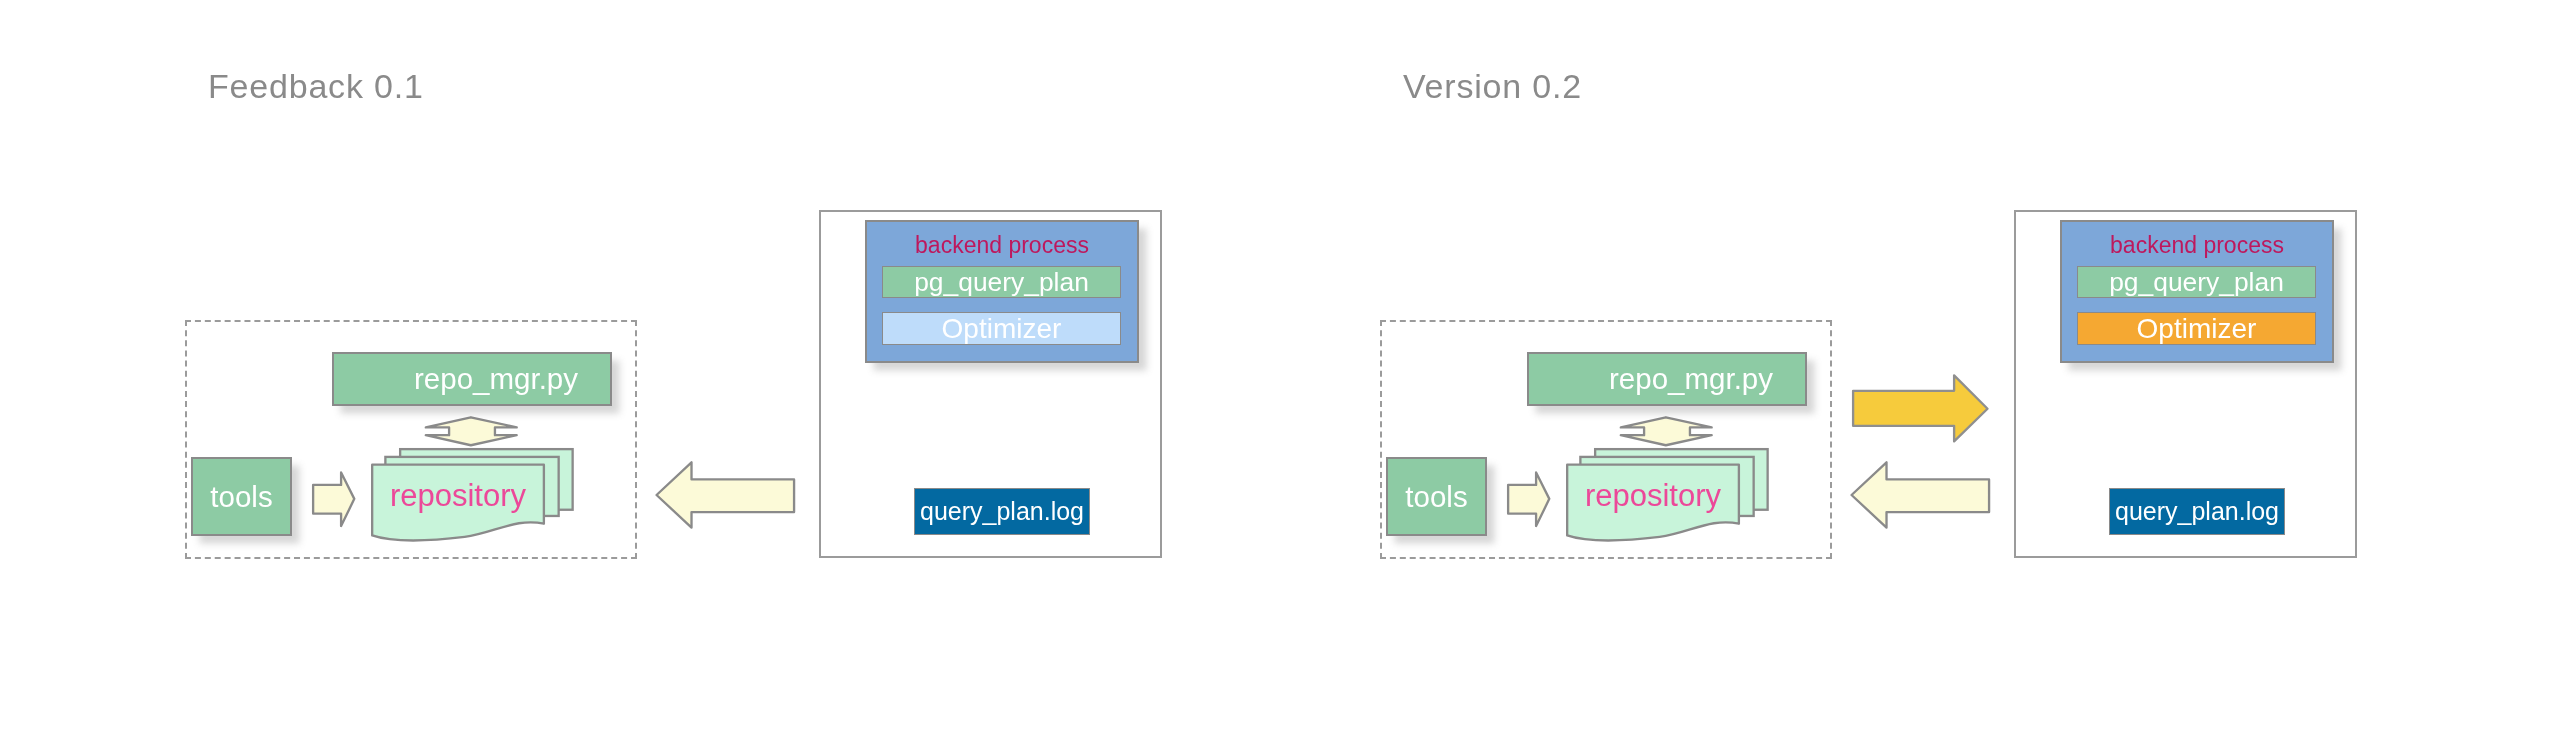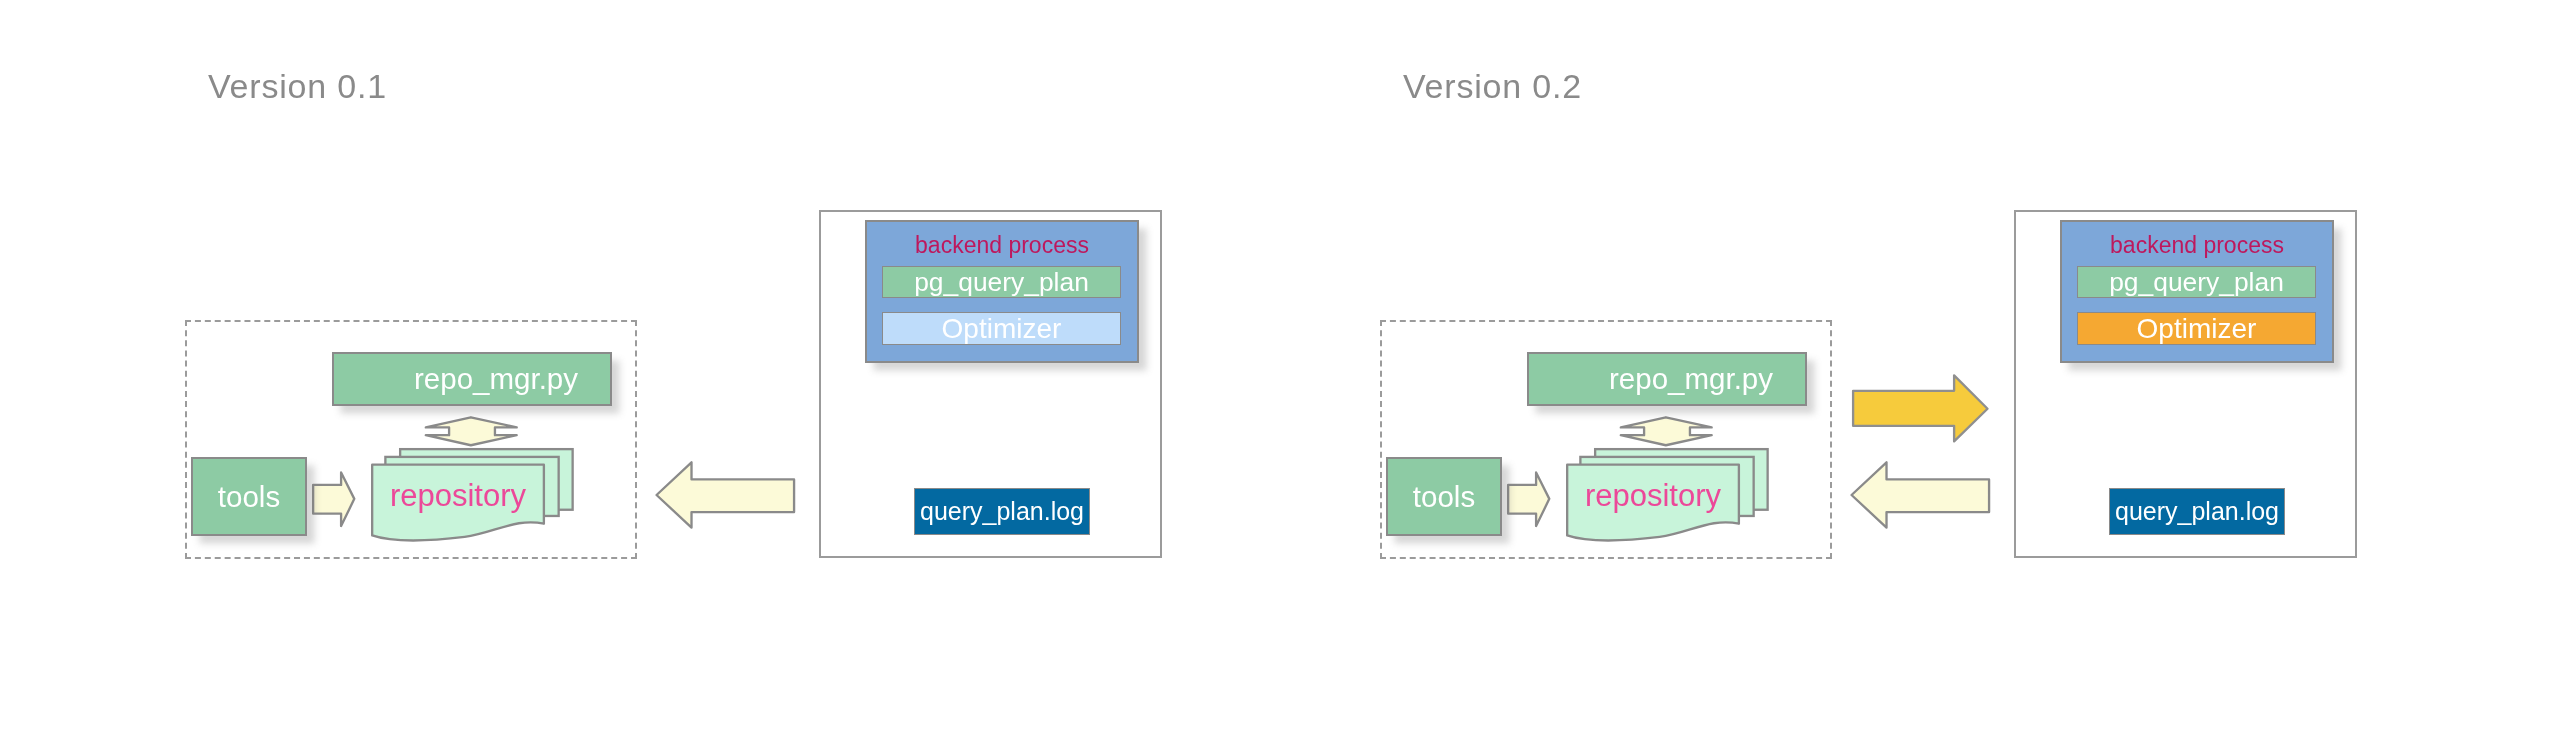--- a/index.html
+++ b/index.html
@@ -23,21 +23,21 @@
   .box{
     position:absolute;display:flex;align-items:center;justify-content:center;
     color:#ffffff;text-align:right;white-space:nowrap;
   }
   .shadowed{box-shadow:7.8px 7.8px 7px rgba(120,120,120,0.30);}
   .repo-mgr-box{
     left:332px;top:352px;width:280px;height:54px;background:#8dcba4;
     border:2.3px solid #8a8a8a;font-size:29.5px;padding-left:48px;
   }
   .tools-box{
-    left:191px;top:457px;width:116px;height:79px;background:#8dcba4;
+    left:191px;top:457px;width:101px;height:79px;background:#8dcba4;
     border:2.3px solid #8a8a8a;font-size:29.5px;
   }
   .repository-label{
     position:absolute;left:372px;top:465px;width:172px;height:62px;
     display:flex;align-items:center;justify-content:center;
     font-size:31px;color:#ec4899;
   }
   .backend-container{
     position:absolute;left:819px;top:210px;width:343px;height:348px;
     border:2.3px solid #9b9b9b;background:#ffffff;
@@ -69,21 +69,21 @@
     left:884px;top:392px;width:241px;height:32px;background:#fad348;
     border:1.6px solid #b5b5b5;font-size:26px;
   }
 </style>
 </head>
 <body>
 
 <div class="canvas">
 
   <div class="diagram" id="diagram-v1">
-    <div class="title">Version 0.1</div>
+    <div class="title">Feedback 0.1</div>
 
     <svg class="layer-svg" viewBox="0 0 1538 942">
 
       <polygon points="606,537 665,550 637,550 637,560 665,560 606,573 548,560 578,560 578,550 548,550" fill="#fcfad8" stroke="#8a8a8a" stroke-width="3" stroke-linejoin="round"></polygon>
 
       <rect x="515" y="578" width="222" height="78" fill="#c8f4da" stroke="#8a8a8a" stroke-width="3"></rect>
       <rect x="496" y="588" width="223" height="76" fill="#c8f4da" stroke="#8a8a8a" stroke-width="3"></rect>
       <path d="M479,598 L700,598 L700,674 C664,666 636,686 598,691 C556,696 508,699 479,689 Z" fill="#c8f4da" stroke="#8a8a8a" stroke-width="3" stroke-linejoin="round"></path>
 
       <polygon points="403,624 439,624 439,608 456,642 439,677 439,661 403,661" fill="#fcfad8" stroke="#8a8a8a" stroke-width="3" stroke-linejoin="round"></polygon>

